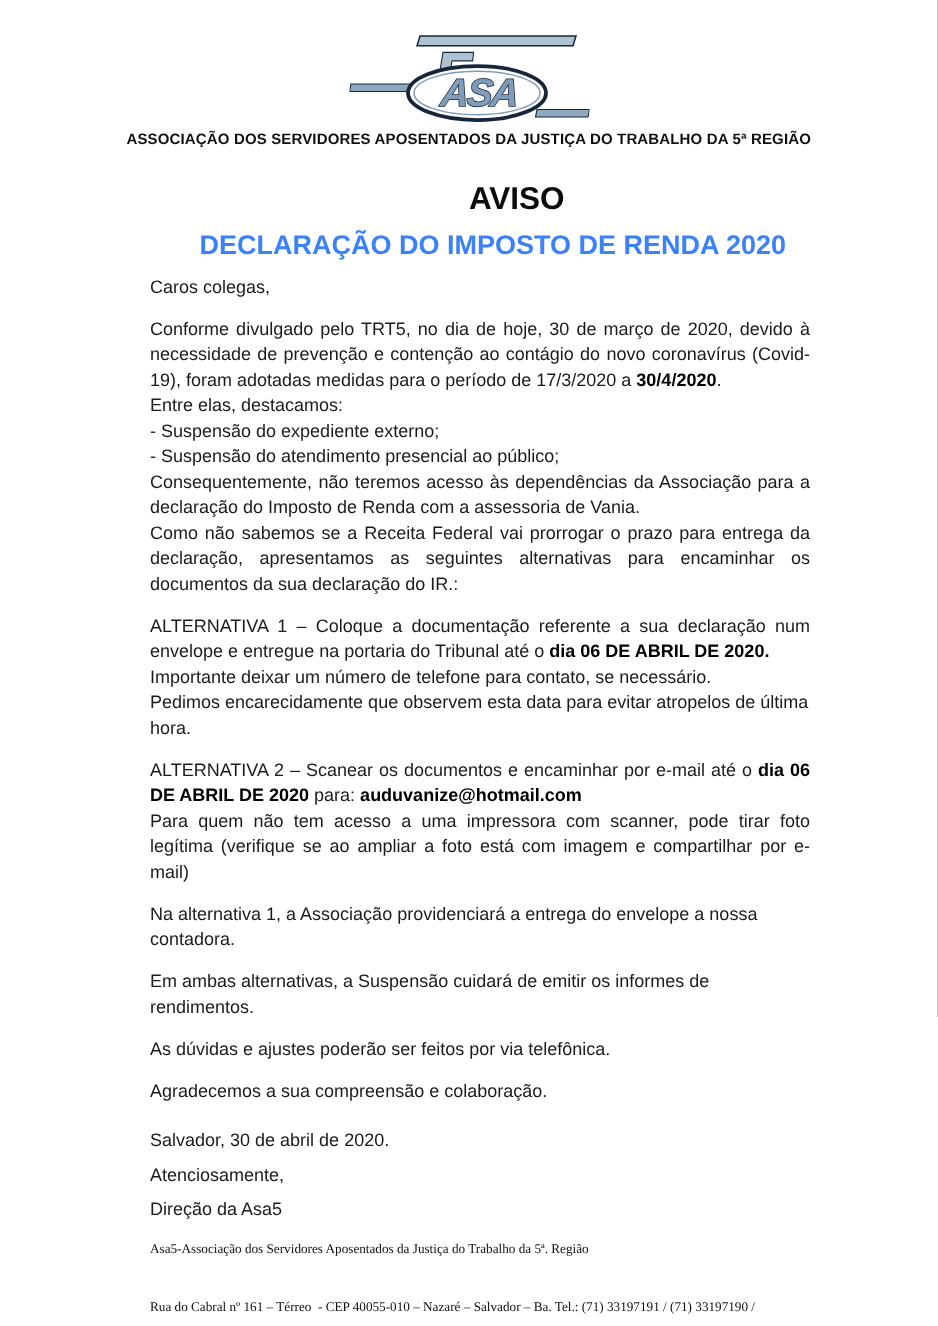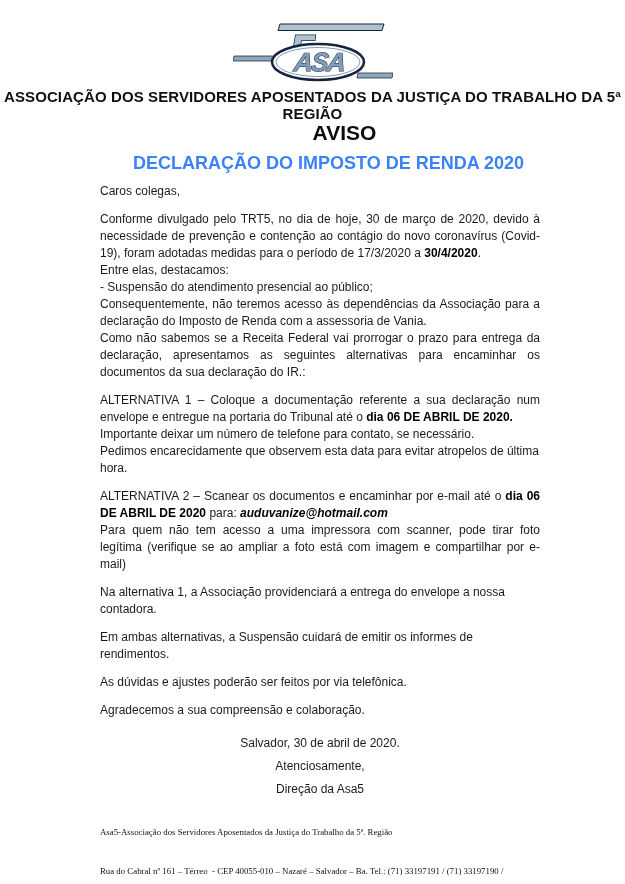--- a/index.html
+++ b/index.html
@@ -9,42 +9,42 @@
     margin:0 auto;
     background:#ffffff;
     font-family:"Liberation Sans",sans-serif;
     color:#1b1b1b;
     overflow:hidden;
   }
   .logo-wrap{position:absolute;top:18px;left:50%;transform:translateX(-50%);}
   .logo-wrap svg{display:block;}
   .org-line{
     position:absolute;top:88px;left:0;width:100%;
-    text-align:center;font-weight:bold;font-size:15px;letter-spacing:.1px;
+    text-align:center;font-weight:bold;font-size:10px;letter-spacing:.1px;
     color:#101010;
   }
   .notice-title{
     position:absolute;top:121px;left:0;width:100%;
     text-align:center;font-weight:bold;font-size:21px;color:#0c0c0c;padding-left:32px;
   }
   .notice-subtitle{
     position:absolute;top:153px;left:0;width:100%;
     text-align:center;font-weight:bold;font-size:18px;color:#3b82f6;padding-left:16px;
   }
   .doc{
     position:absolute;top:183px;left:100px;width:440px;
     font-size:12px;line-height:17px;
   }
   .para{margin:0;}
   .blank{height:11px;}
   .just{text-align:justify;}
-  .center{text-align:center;margin-top:3px;line-height:20px;}
+  .center{margin-top:3px;line-height:20px;}
   .seg-n{font-weight:normal;}
   .seg-b{font-weight:bold;color:#000;}
-  .seg-bi{font-weight:bold;font-style:italic;color:#000;}
+  .seg-bi{font-weight:bold;color:#000;}
   .footer{
     position:absolute;top:800px;left:100px;width:500px;
     font-family:"Liberation Serif",serif;
     font-size:8.8px;line-height:13px;color:#111;
     white-space:pre-wrap;
   }
   .footer-line{margin:0;}
 </style>
 </head>
 <body>
@@ -76,20 +76,21 @@
   <div class="org-line">ASSOCIAÇÃO DOS SERVIDORES  APOSENTADOS DA JUSTIÇA DO TRABALHO DA 5ª REGIÃO</div>
 
   <div class="notice-title">AVISO</div>
   <div class="notice-subtitle">DECLARAÇÃO DO IMPOSTO DE RENDA 2020</div>
 
   <div class="doc">
       <p class="para"><span class="seg-n">Caros colegas,</span></p>
       <p class="para blank"></p>
       <p class="para just"><span class="seg-n">Conforme divulgado pelo TRT5, no dia de hoje, 30 de março de 2020, devido à necessidade de prevenção e contenção ao contágio do novo coronavírus (Covid-19), foram adotadas medidas para o período de 17/3/2020 a </span><span class="seg-b">30/4/2020</span><span class="seg-n">.</span></p>
       <p class="para"><span class="seg-n">Entre elas, destacamos:</span></p>
+      <p class="para"><span class="seg-n">-  Suspensão do expediente externo;</span></p>
       <p class="para"><span class="seg-n">-  Suspensão do atendimento presencial ao público;</span></p>
       <p class="para just"><span class="seg-n">Consequentemente, não teremos acesso às dependências da Associação para a declaração do Imposto de Renda com a assessoria de Vania.</span></p>
       <p class="para just"><span class="seg-n">Como não sabemos se a Receita Federal vai prorrogar o prazo para entrega da declaração, apresentamos as seguintes alternativas para encaminhar os documentos da sua declaração do IR.:</span></p>
       <p class="para blank"></p>
       <p class="para just"><span class="seg-n">ALTERNATIVA 1 – Coloque a documentação referente a sua declaração num envelope e entregue na portaria do Tribunal até o </span><span class="seg-b">dia 06 DE ABRIL DE 2020.</span></p>
       <p class="para"><span class="seg-n">Importante deixar um número de telefone para contato, se necessário.</span></p>
       <p class="para"><span class="seg-n">Pedimos encarecidamente que observem esta data para evitar atropelos de última hora.</span></p>
       <p class="para blank"></p>
       <p class="para just"><span class="seg-n">ALTERNATIVA 2 – Scanear os documentos e encaminhar por e-mail até o </span><span class="seg-b">dia 06 DE ABRIL DE 2020</span><span class="seg-n"> para:  </span><span class="seg-bi">auduvanize@hotmail.com</span></p>
       <p class="para just"><span class="seg-n">Para quem não tem acesso a uma impressora com scanner, pode tirar foto legítima (verifique se ao ampliar a foto está com imagem e compartilhar por e-mail)</span></p>

